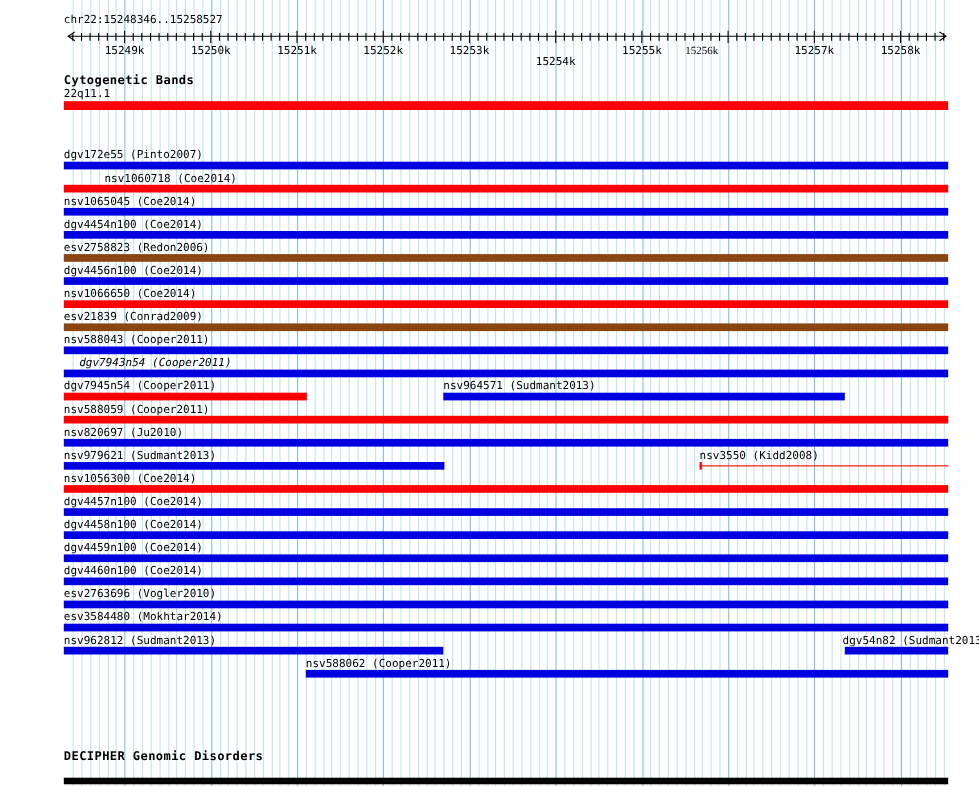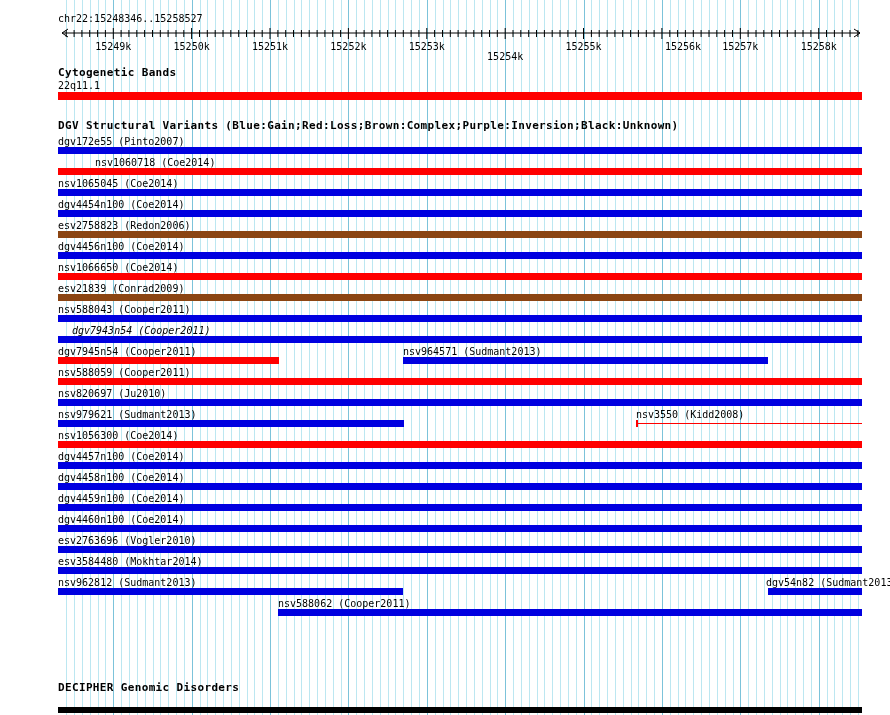--- a/index.html
+++ b/index.html
@@ -271,30 +271,29 @@
   <div class="lbl" style="left:58px; top:13px;">chr22:15248346..15258527</div>
 
   <div id="tick-labels">
       <div class="lbl" style="left: 113.261px; top: 41px; transform: translateX(-50%);">15249k</div>
       <div class="lbl" style="left: 191.643px; top: 41px; transform: translateX(-50%);">15250k</div>
       <div class="lbl" style="left: 270.024px; top: 41px; transform: translateX(-50%);">15251k</div>
       <div class="lbl" style="left: 348.405px; top: 41px; transform: translateX(-50%);">15252k</div>
       <div class="lbl" style="left: 426.787px; top: 41px; transform: translateX(-50%);">15253k</div>
       <div class="lbl" style="left: 505.168px; top: 41px; transform: translateX(-50%); margin-top: 10px;">15254k</div>
       <div class="lbl" style="left: 583.549px; top: 41px; transform: translateX(-50%);">15255k</div>
-      <div class="lbl" style="left: 683px; top: 41px; transform: translateX(-50%);">15256k</div>
+      <div class="lbl" style="left: 638px; top: 41px; transform: translateX(-50%); font-family: Liberation Serif, serif;">15256k</div>
       <div class="lbl" style="left: 740.312px; top: 41px; transform: translateX(-50%);">15257k</div>
       <div class="lbl" style="left: 818.693px; top: 41px; transform: translateX(-50%);">15258k</div>
     </div>
 
   <div class="hdr" style="left:58px; top:67px;">Cytogenetic Bands</div>
   <div class="lbl" style="left:58px; top:80px;">22q11.1</div>
   <div id="cytoband-bar" class="bar" style="left: 58px; top: 92px; width: 804px; height: 8px; background: rgb(255, 0, 0);"></div>
 
-  <div class="hdr" style="left:58px; top:120px;">DGV Structural Variants (Blue:Gain;Red:Loss;Brown:Complex;Purple:Inversion;Black:Unknown)</div>
 
   <div id="dgv-rows">
       <div class="lbl" style="left: 58px; top: 136px;">dgv172e55 (Pinto2007)</div>
       <div class="bar" style="left: 58px; top: 147px; width: 804px; height: 7px; background: rgb(0, 0, 224);"></div>
       <div class="lbl" style="left: 55px; top: 157px; margin-left: 40px;">nsv1060718 (Coe2014)</div>
       <div class="bar" style="left: 58px; top: 168px; width: 804px; height: 7px; background: rgb(255, 0, 0);"></div>
       <div class="lbl" style="left: 58px; top: 178px;">nsv1065045 (Coe2014)</div>
       <div class="bar" style="left: 58px; top: 189px; width: 804px; height: 7px; background: rgb(0, 0, 224);"></div>
       <div class="lbl" style="left: 58px; top: 199px;">dgv4454n100 (Coe2014)</div>
       <div class="bar" style="left: 58px; top: 210px; width: 804px; height: 7px; background: rgb(0, 0, 224);"></div>

